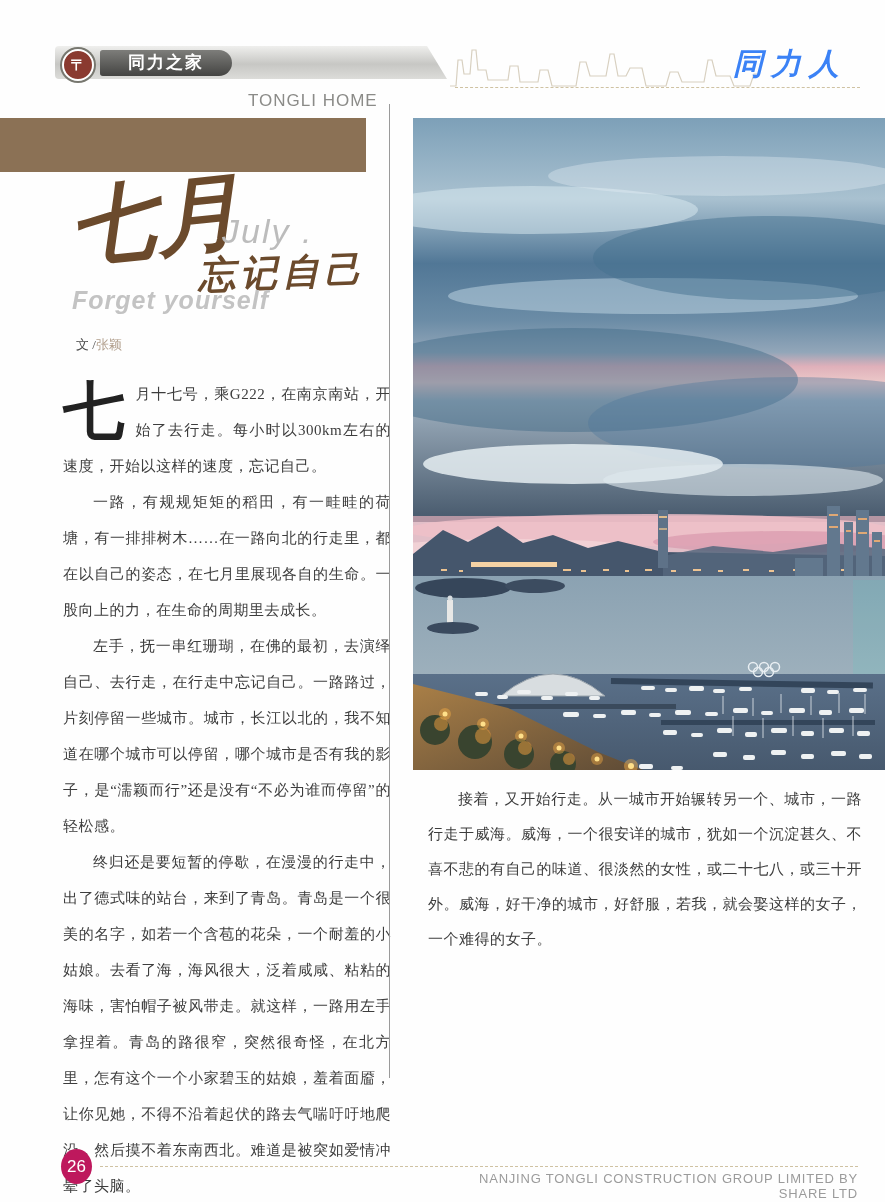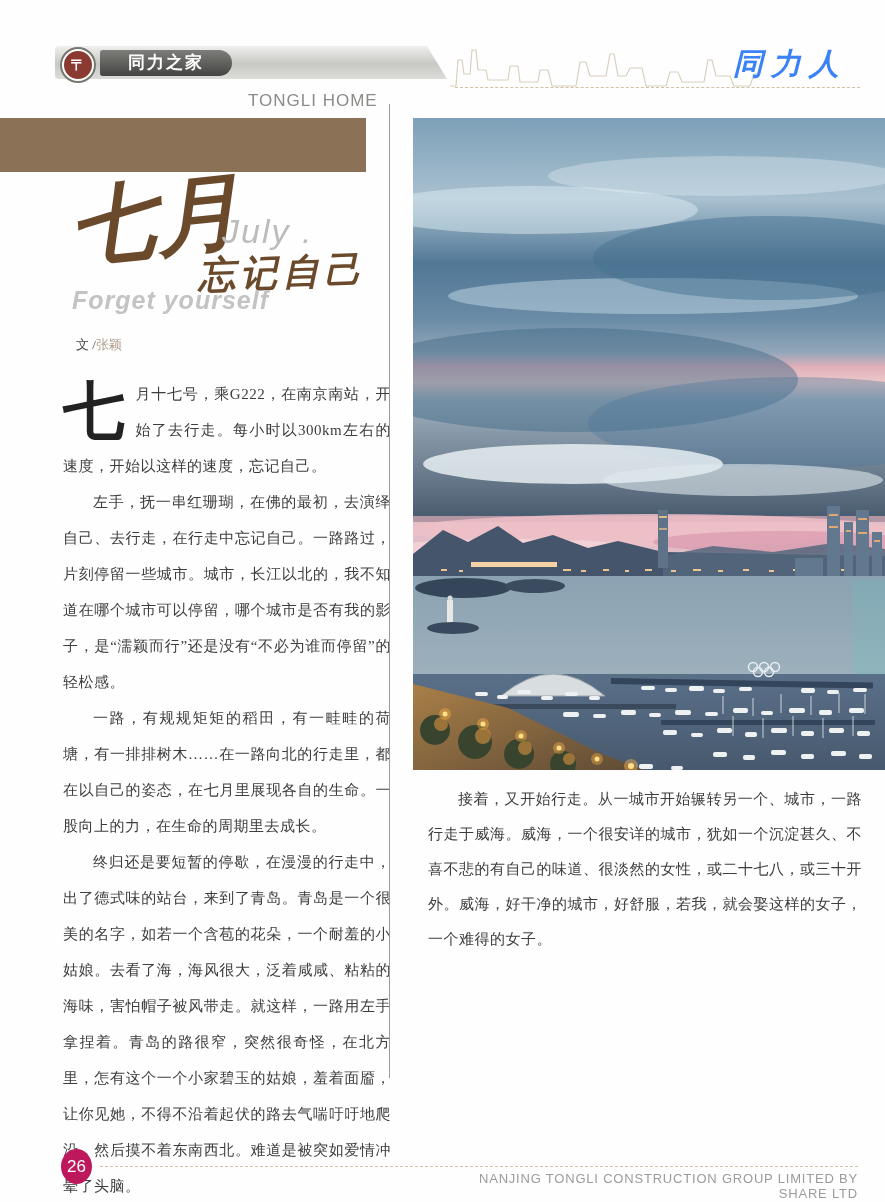--- a/index.html
+++ b/index.html
@@ -110,22 +110,22 @@
   <div class="cn-sub">忘记自己</div>
   <div class="en-sub">Forget yourself</div>
   <div class="byline">
     <span>文 /</span><span class="author">张颖</span>
   </div>
 
   <div class="col-left">
     <p>
       <span class="dropcap">七</span><span>月十七号，乘G222，在南京南站，开始了去行走。每小时以300km左右的速度，开始以这样的速度，忘记自己。</span>
     </p>
+    <p class="indent">一路，有规规矩矩的稻田，有一畦畦的荷塘，有一排排树木……在一路向北的行走里，都在以自己的姿态，在七月里展现各自的生命。一股向上的力，在生命的周期里去成长。</p>
     <p class="indent">左手，抚一串红珊瑚，在佛的最初，去演绎自己、去行走，在行走中忘记自己。一路路过，片刻停留一些城市。城市，长江以北的，我不知道在哪个城市可以停留，哪个城市是否有我的影子，是“濡颖而行”还是没有“不必为谁而停留”的轻松感。</p>
-    <p class="indent">一路，有规规矩矩的稻田，有一畦畦的荷塘，有一排排树木……在一路向北的行走里，都在以自己的姿态，在七月里展现各自的生命。一股向上的力，在生命的周期里去成长。</p>
     <p class="indent">终归还是要短暂的停歇，在漫漫的行走中，出了德式味的站台，来到了青岛。青岛是一个很美的名字，如若一个含苞的花朵，一个耐羞的小姑娘。去看了海，海风很大，泛着咸咸、粘粘的海味，害怕帽子被风带走。就这样，一路用左手拿捏着。青岛的路很窄，突然很奇怪，在北方里，怎有这个一个小家碧玉的姑娘，羞着面靥，让你见她，不得不沿着起伏的路去气喘吁吁地爬沿，然后摸不着东南西北。难道是被突如爱情冲晕了头脑。</p>
 
   </div>
 
   <div class="divider"></div>
 
   <div class="photo" aria-label="Qingdao Olympic sailing marina at dusk with boats, city skyline and sunset clouds">
     <svg width="472" height="652" viewBox="0 0 472 652">
       <defs>
         <linearGradient id="skyG" x1="0" y1="0" x2="0" y2="1">

